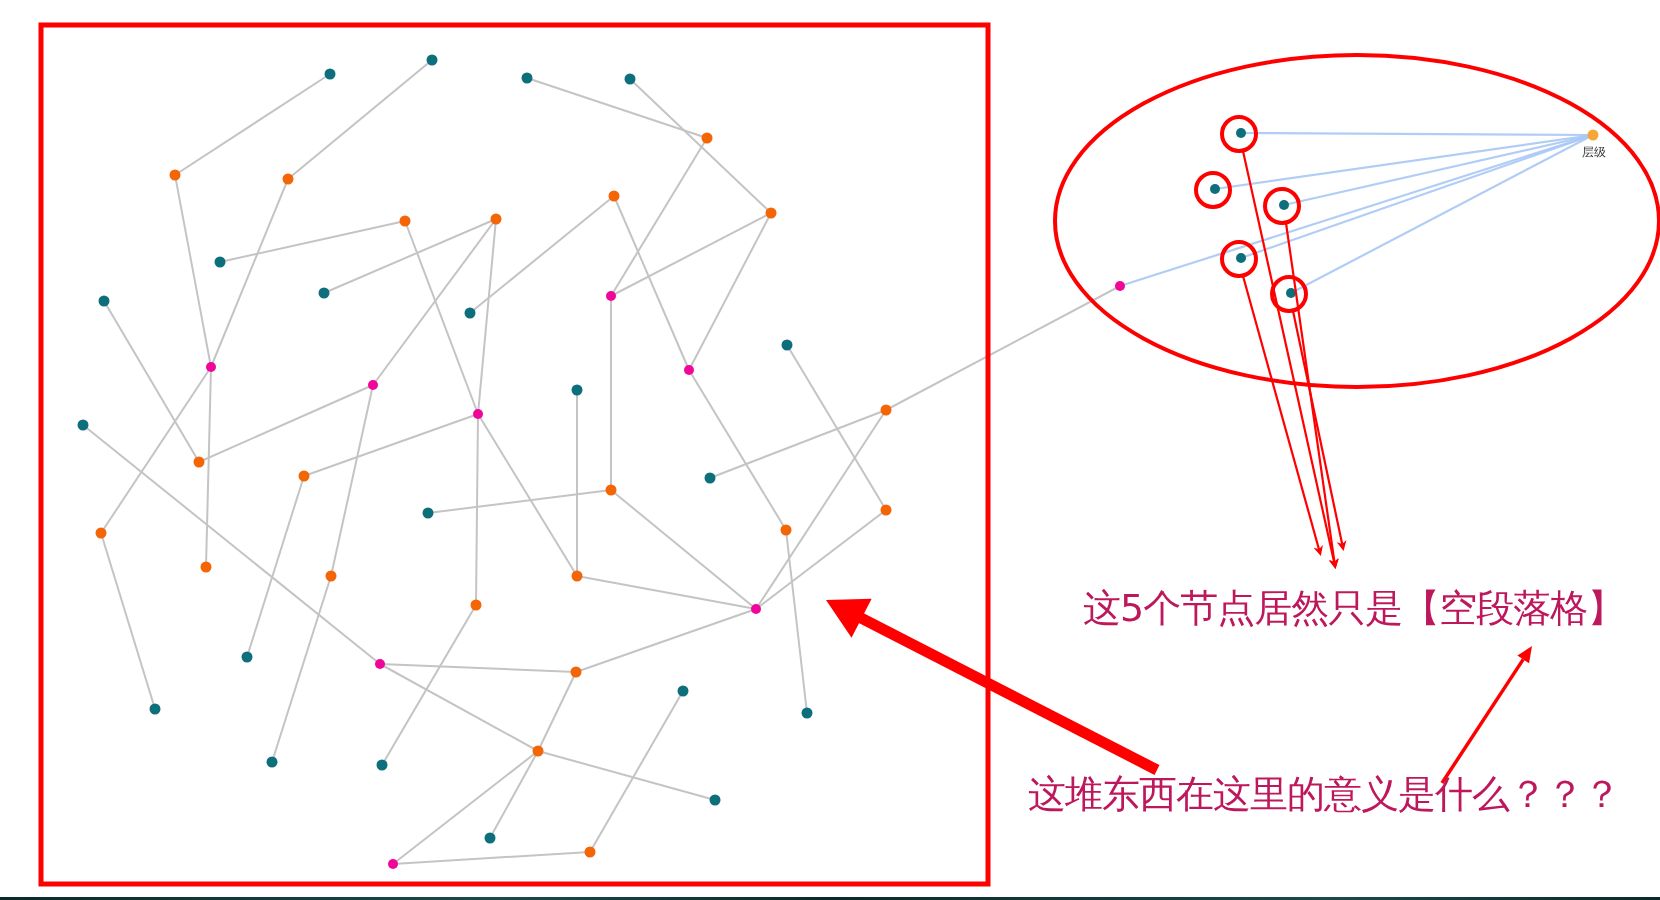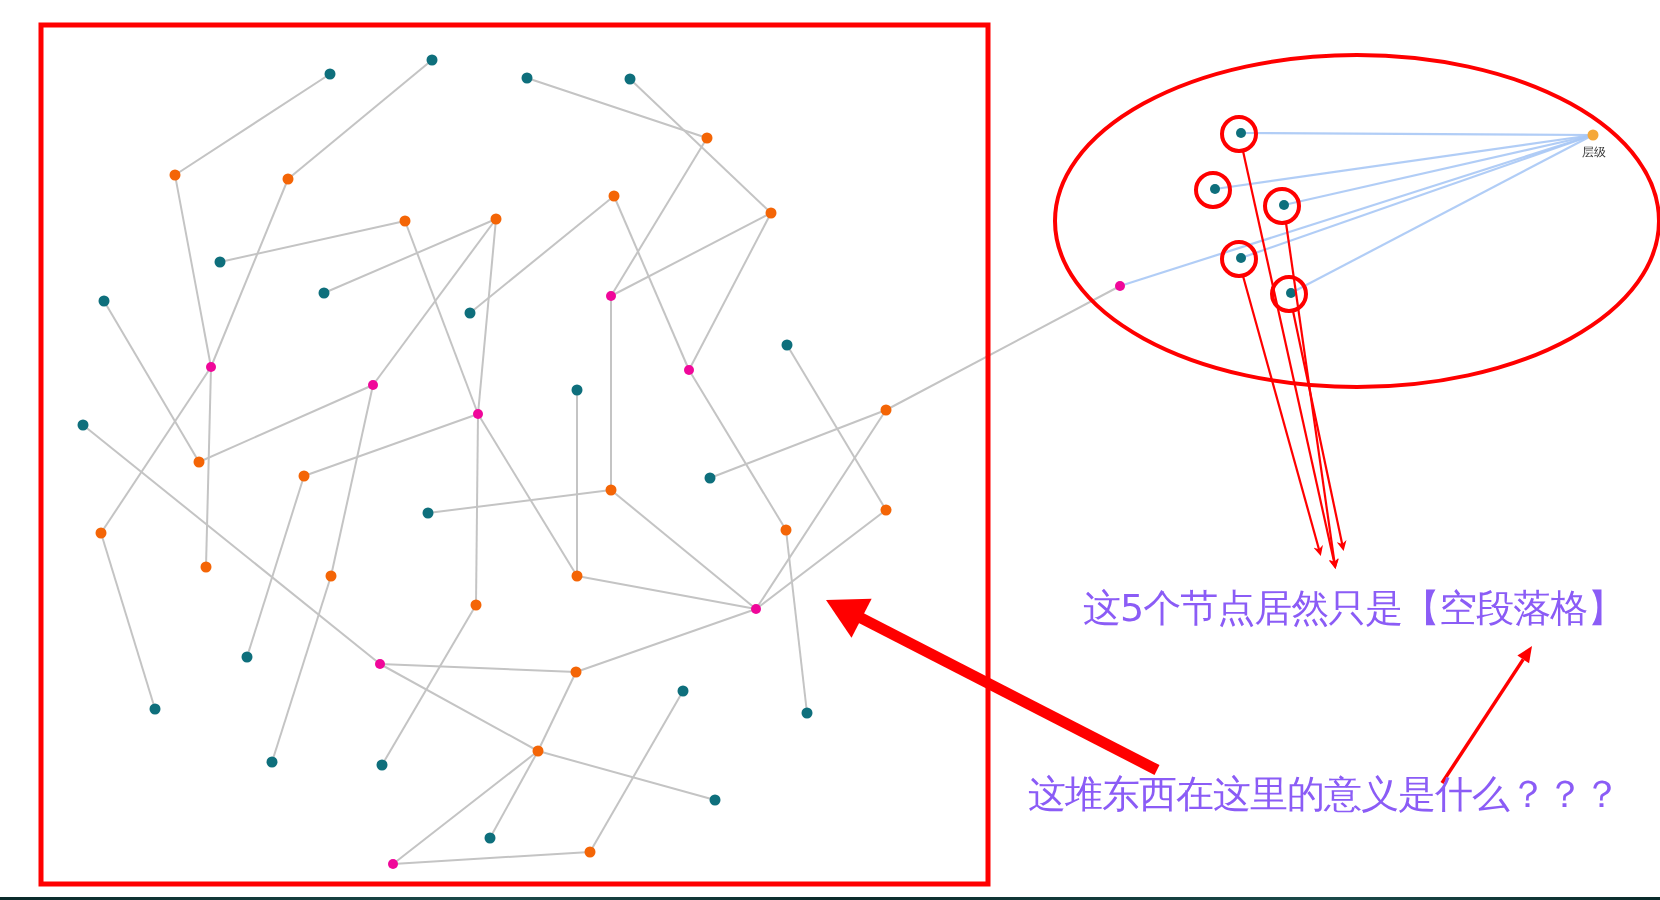--- a/index.html
+++ b/index.html
@@ -3,21 +3,21 @@
 <meta charset="utf-8">
 <style>
   html, body { margin: 0; padding: 0; }
   body {
     width: 1660px; height: 900px; position: relative; overflow: hidden;
     background: #ffffff;
     font-family: "DejaVu Sans", sans-serif;
   }
   #canvas { position: absolute; left: 0; top: 0; }
   .annot-text {
-    position: absolute; color: #8b5cf6; font-size: 38px; line-height: 44px;
+    position: absolute; color: #be185d; font-size: 38px; line-height: 44px;
     white-space: nowrap; letter-spacing: -1px;
     font-family: "DejaVu Sans", sans-serif;
   }
   .level-label {
     position: absolute; font-size: 12px; color: #333; 
     font-family: "DejaVu Sans", sans-serif;
   }
   .bottom-strip {
     position: absolute; left: 0; bottom: 0; width: 1660px; height: 3px;
     background: linear-gradient(90deg, #0a2a2a, #1b4a4a 30%, #0a2a2a 50%, #1b4a4a 80%, #0a2a2a);

